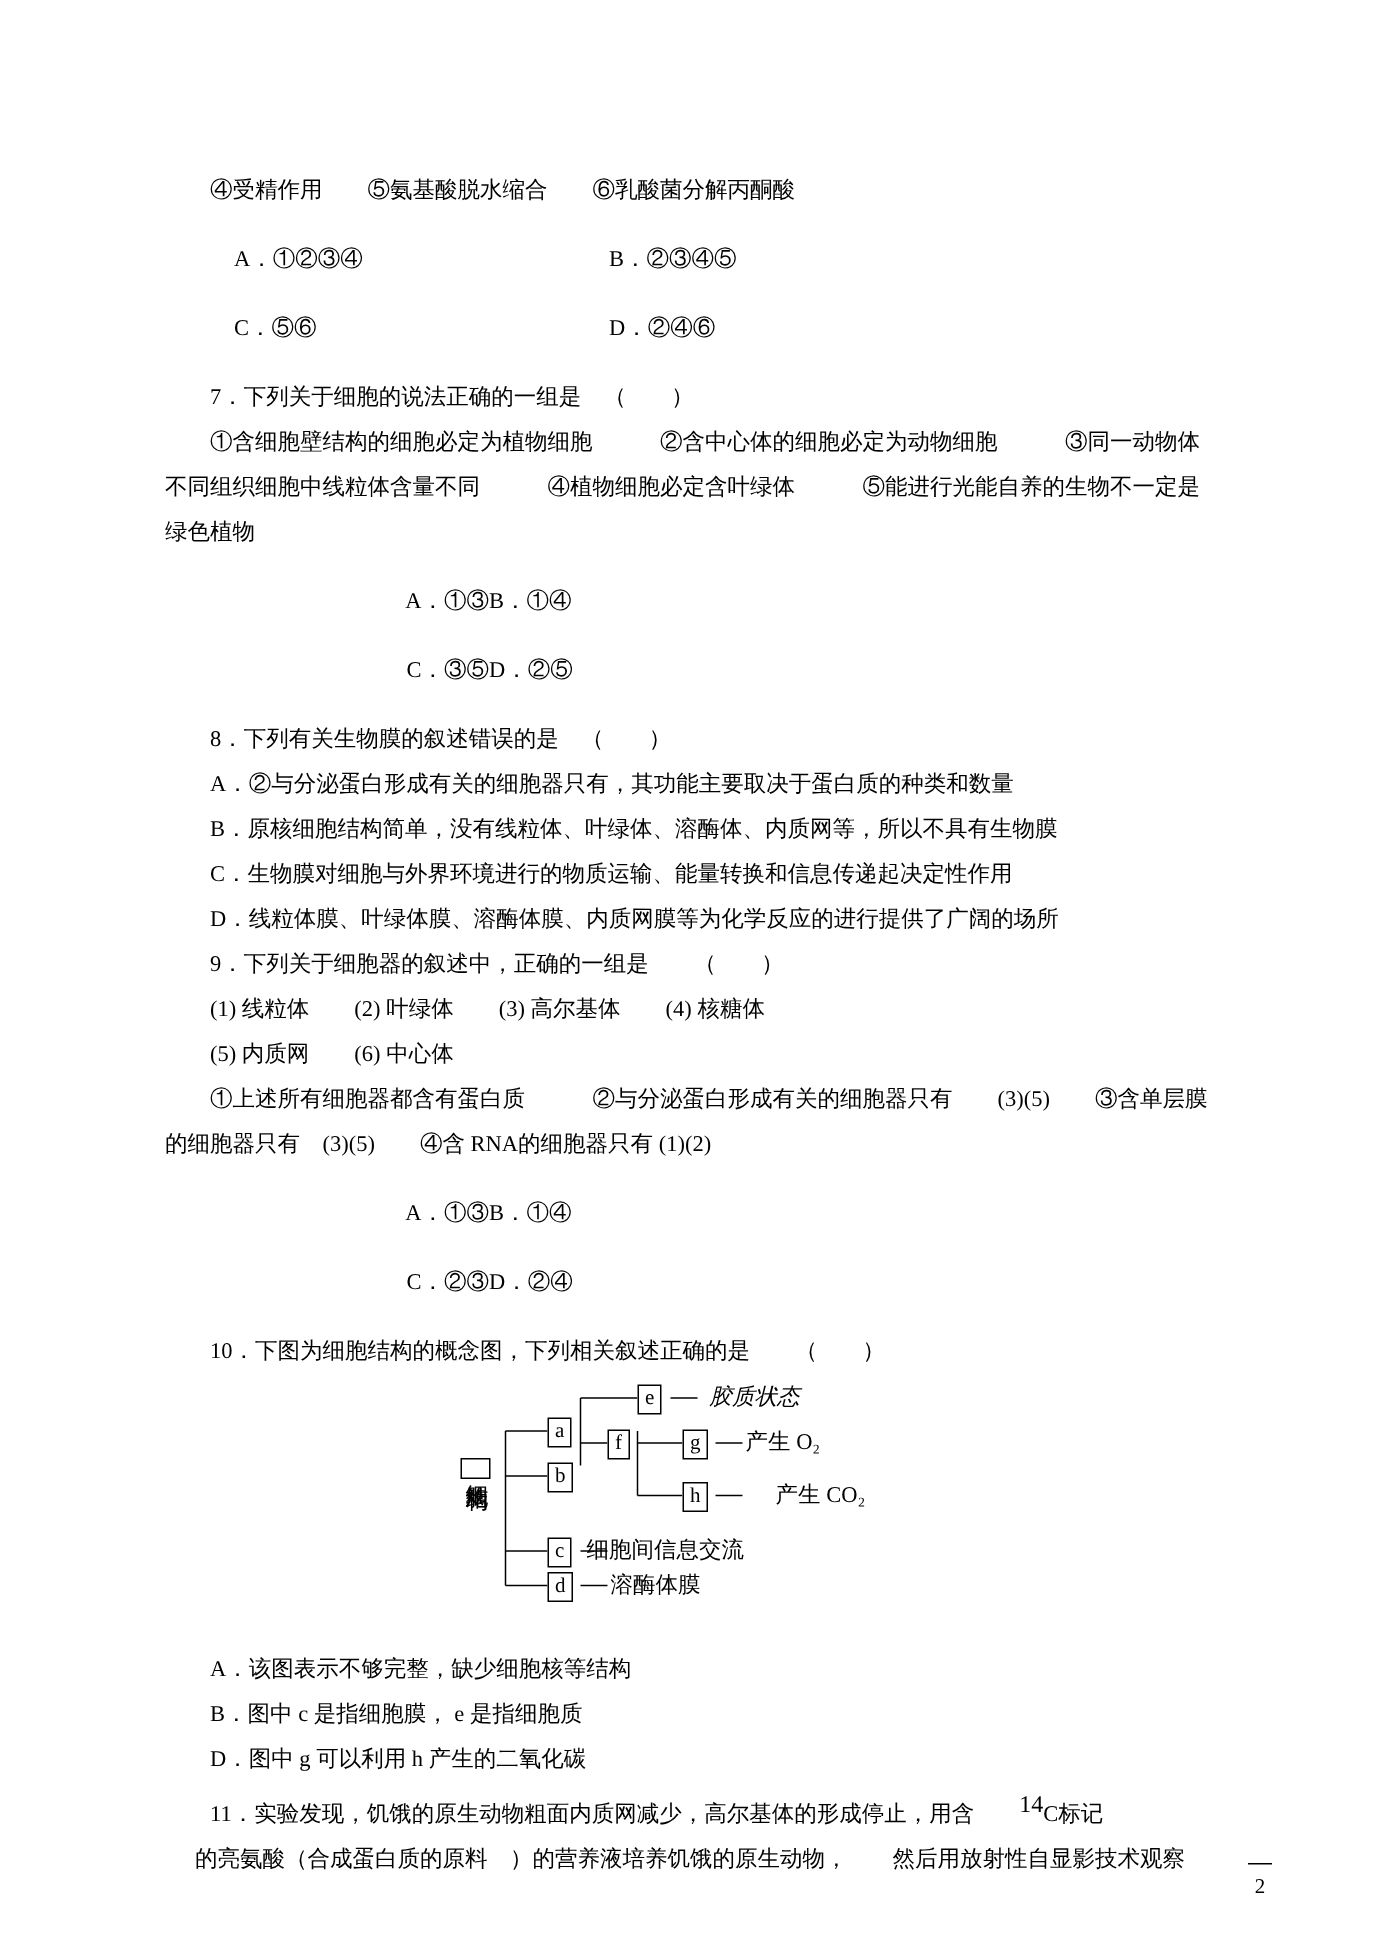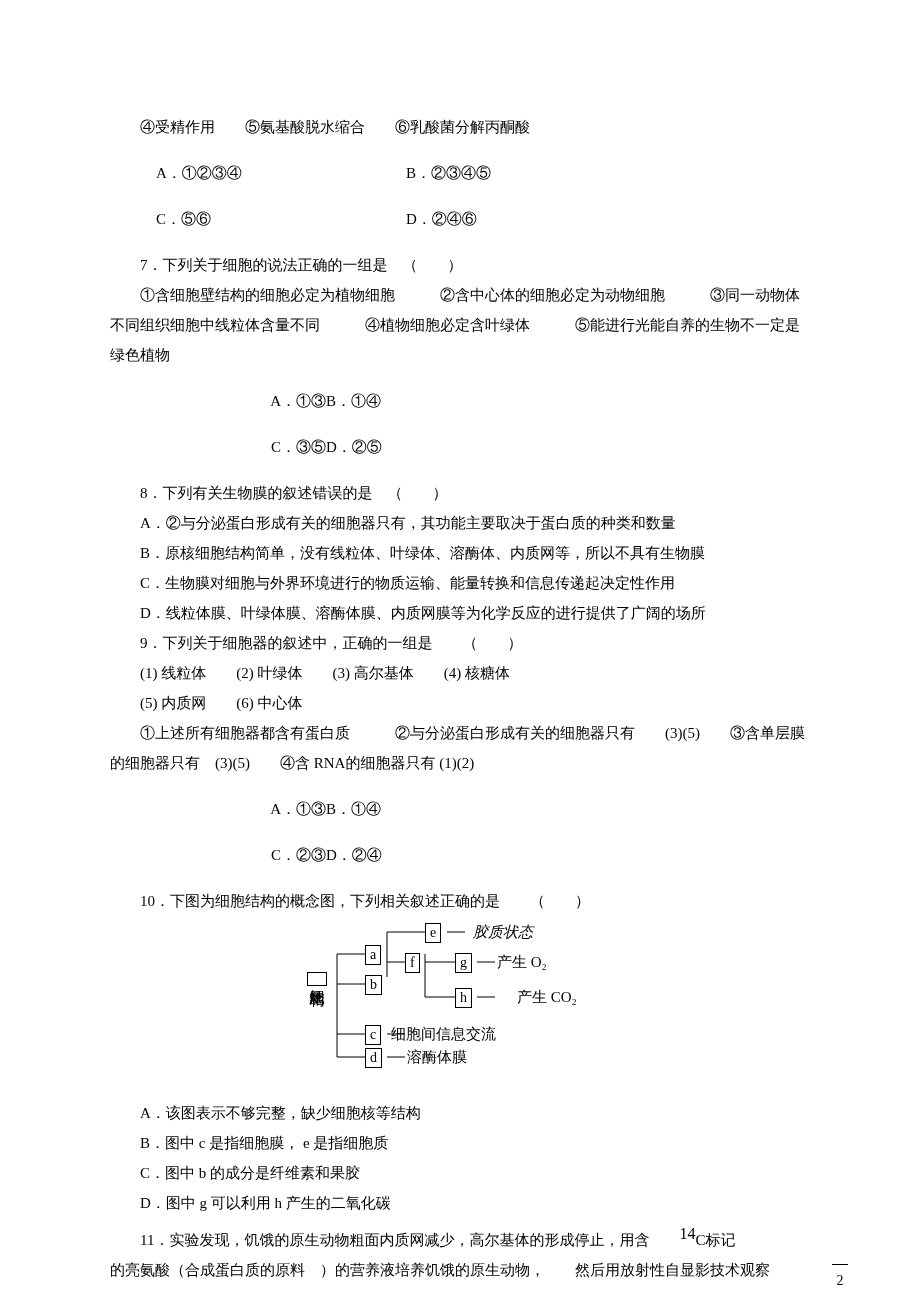--- a/index.html
+++ b/index.html
@@ -190,25 +190,24 @@
       <div class="dlabel" style="left:168px; top:1px;font-style:italic;">胶质状态</div>
       <div class="dlabel" style="left:192px; top:31px;">产生 O₂</div>
       <div class="dlabel" style="left:192px; top:66px;margin-left:20px;">产生 CO₂</div>
       <div class="dlabel" style="left:86px; top:103px;">细胞间信息交流</div>
       <div class="dlabel" style="left:102px; top:126px;">溶酶体膜</div>
     </div>
   </div>
 
   <p class="para">A．该图表示不够完整，缺少细胞核等结构</p>
   <p class="para">B．图中 c 是指细胞膜， e 是指细胞质</p>
-  <p class="para">C．图中 b 的成分是纤维素和果胶</p>
   <p class="para">D．图中 g 可以利用 h 产生的二氧化碳</p>
 
   <p class="para">
     <span>11．实验发现，饥饿的原生动物粗面内质网减少，高尔基体的形成停止，用含　　</span><span class="sup">14</span><span>C标记</span>
   </p>
-  <p class="para" style="text-indent:0;">的亮氨酸（合成蛋白质的原料　）的营养液培养饥饿的原生动物，　　然后用放射性自显影技术观察</p>
+  <p class="para" style="text-indent:0;text-align:center;">的亮氨酸（合成蛋白质的原料　）的营养液培养饥饿的原生动物，　　然后用放射性自显影技术观察</p>
 
   <div class="page-num">
     <div class="page-num-underline"></div>
     <span>2</span>
   </div>
 </div>
 
 </body></html>

